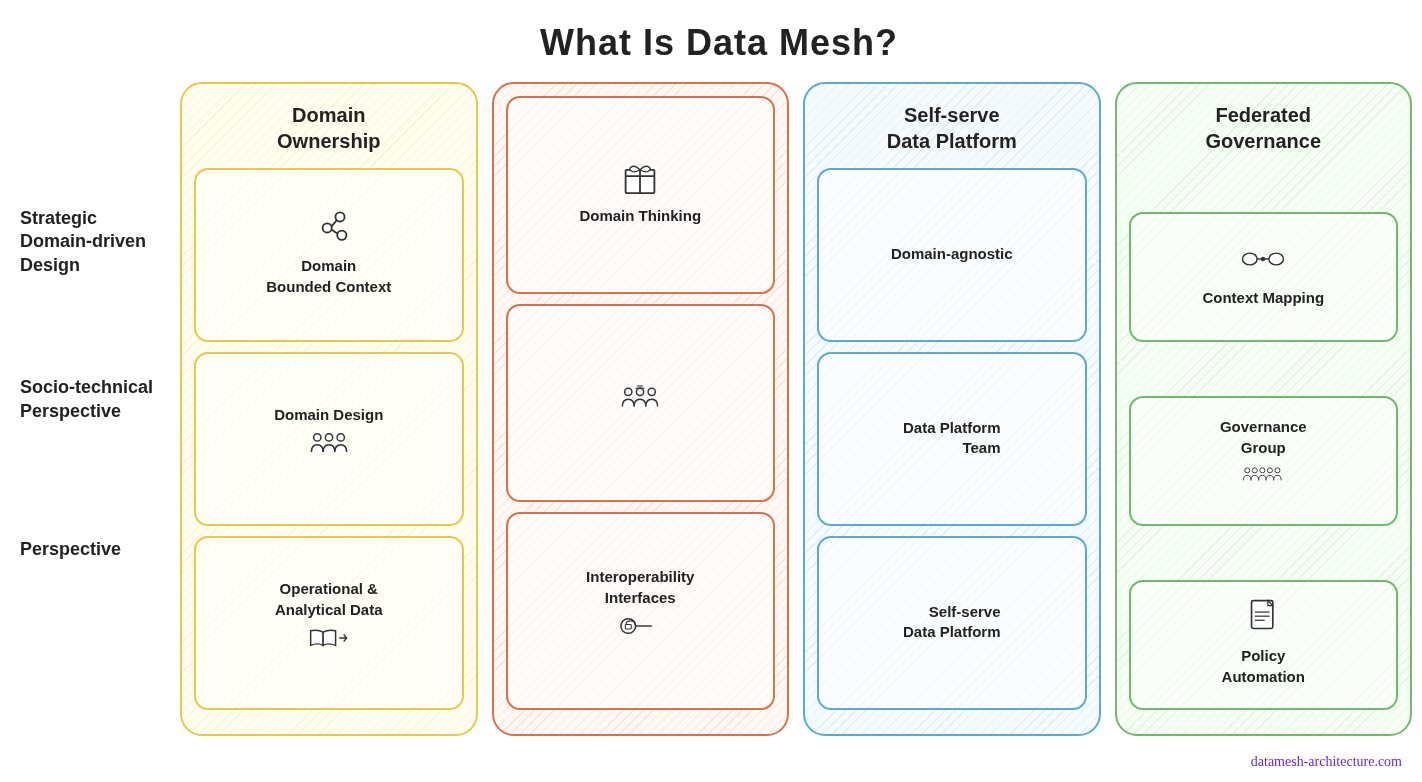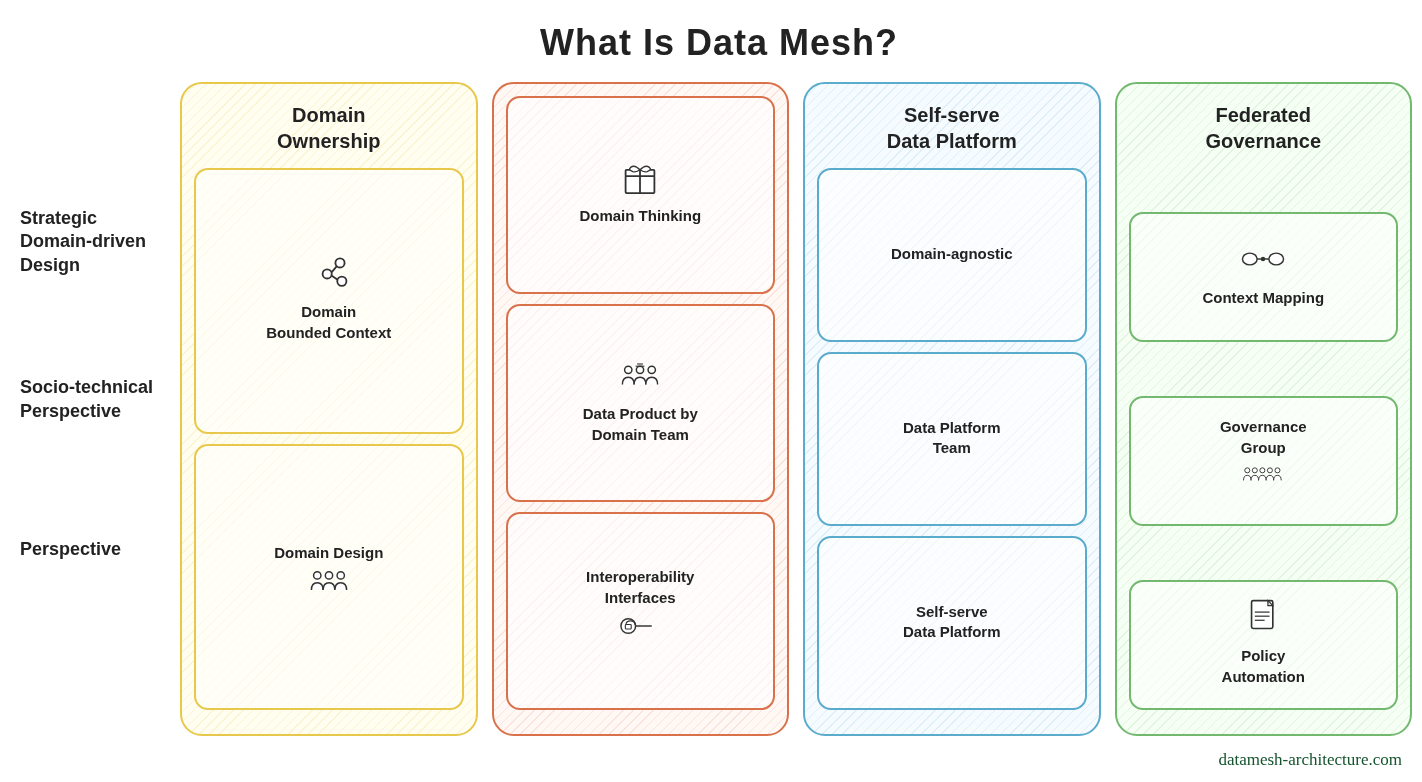--- a/index.html
+++ b/index.html
@@ -151,20 +151,21 @@
       border: 2px solid #e8c84a;
       background: rgba(255,255,255,0.55);
     }
     .card-orange {
       border: 2px solid #d9714a;
       background: rgba(255,255,255,0.55);
     }
     .card-blue {
       border: 2px solid #5aabcc;
       background: rgba(255,255,255,0.55);
+      text-align: right;
     }
     .card-green {
       border: 2px solid #72b86e;
       background: rgba(255,255,255,0.55);
     }
 
     .card-icon {
       font-size: 28px;
       margin-bottom: 4px;
       line-height: 1;
@@ -175,22 +176,22 @@
       font-weight: bold;
       color: #222;
       line-height: 1.35;
       margin-top: 2px;
     }
 
     .footer-credit {
       position: absolute;
       bottom: 12px;
       right: 20px;
-      font-size: 17px;
-      color: #14532d;
+      font-size: 14px;
+      color: #6d28d9;
       font-family: 'Comic Sans MS', cursive;
     }
 
     .icon-svg {
       width: 44px;
       height: 36px;
     }
   </style>
 </head>
 <body>
@@ -234,20 +235,33 @@
 
               <circle cx="30" cy="10" r="5" fill="white" stroke="#333" stroke-width="2"></circle>
               <path d="M22 30 Q22 20 30 20 Q38 20 38 30" fill="white" stroke="#333" stroke-width="2"></path>
 
               <circle cx="46" cy="10" r="5" fill="white" stroke="#333" stroke-width="2"></circle>
               <path d="M38 30 Q38 20 46 20 Q54 20 54 30" fill="white" stroke="#333" stroke-width="2"></path>
             </svg>
           </div>
         </div>
 
+        <div class="card card-yellow">
+          <div class="card-label">Operational &amp;<br>Analytical Data</div>
+          <div class="card-icon">
+            <svg class="icon-svg" viewBox="0 0 60 36" fill="none" stroke="#333" stroke-width="2">
+
+              <path d="M5 28 L5 8 Q15 6 22 10 L22 28 Q15 24 5 28Z" fill="white" stroke="#333" stroke-width="2"></path>
+
+              <path d="M22 10 Q29 6 39 8 L39 28 Q29 24 22 28Z" fill="white" stroke="#333" stroke-width="2"></path>
+
+              <path d="M44 18 L54 18 M50 13 L54 18 L50 23" stroke="#333" stroke-width="2" fill="none"></path>
+            </svg>
+          </div>
+        </div>
       </div>
 
       <div class="column col-orange">
 
         <div class="card card-orange">
           <div class="card-icon">
             <svg class="icon-svg" viewBox="0 0 48 40" fill="none" stroke="#333" stroke-width="2">
 
               <rect x="8" y="18" width="32" height="20" rx="2" fill="white" stroke="#333" stroke-width="2"></rect>
               <rect x="8" y="12" width="32" height="7" rx="1" fill="white" stroke="#333" stroke-width="2"></rect>
@@ -270,21 +284,20 @@
               <path d="M6 32 Q6 22 14 22 Q22 22 22 32" fill="white" stroke="#333" stroke-width="2"></path>
               <circle cx="30" cy="12" r="5" fill="white" stroke="#333" stroke-width="2"></circle>
               <path d="M22 32 Q22 22 30 22 Q38 22 38 32" fill="white" stroke="#333" stroke-width="2"></path>
               <circle cx="46" cy="12" r="5" fill="white" stroke="#333" stroke-width="2"></circle>
               <path d="M38 32 Q38 22 46 22 Q54 22 54 32" fill="white" stroke="#333" stroke-width="2"></path>
 
               <line x1="26" y1="4" x2="34" y2="4" stroke="#333" stroke-width="1.5"></line>
               <line x1="24" y1="7" x2="36" y2="7" stroke="#333" stroke-width="1.5"></line>
             </svg>
           </div>
-          <div class="card-label">Data Product by<br>Domain Team</div>
         </div>
 
         <div class="card card-orange">
           <div class="card-label">Interoperability<br>Interfaces</div>
           <div class="card-icon">
             <svg class="icon-svg" viewBox="0 0 60 36" fill="none" stroke="#333" stroke-width="2">
 
               <circle cx="14" cy="18" r="10" fill="white" stroke="#333" stroke-width="2"></circle>
               <rect x="10" y="16" width="8" height="6" rx="1" fill="white" stroke="#333" stroke-width="1.5"></rect>
               <path d="M11 16 Q11 11 17 11 Q23 11 23 16" fill="none" stroke="#333" stroke-width="1.5"></path>

